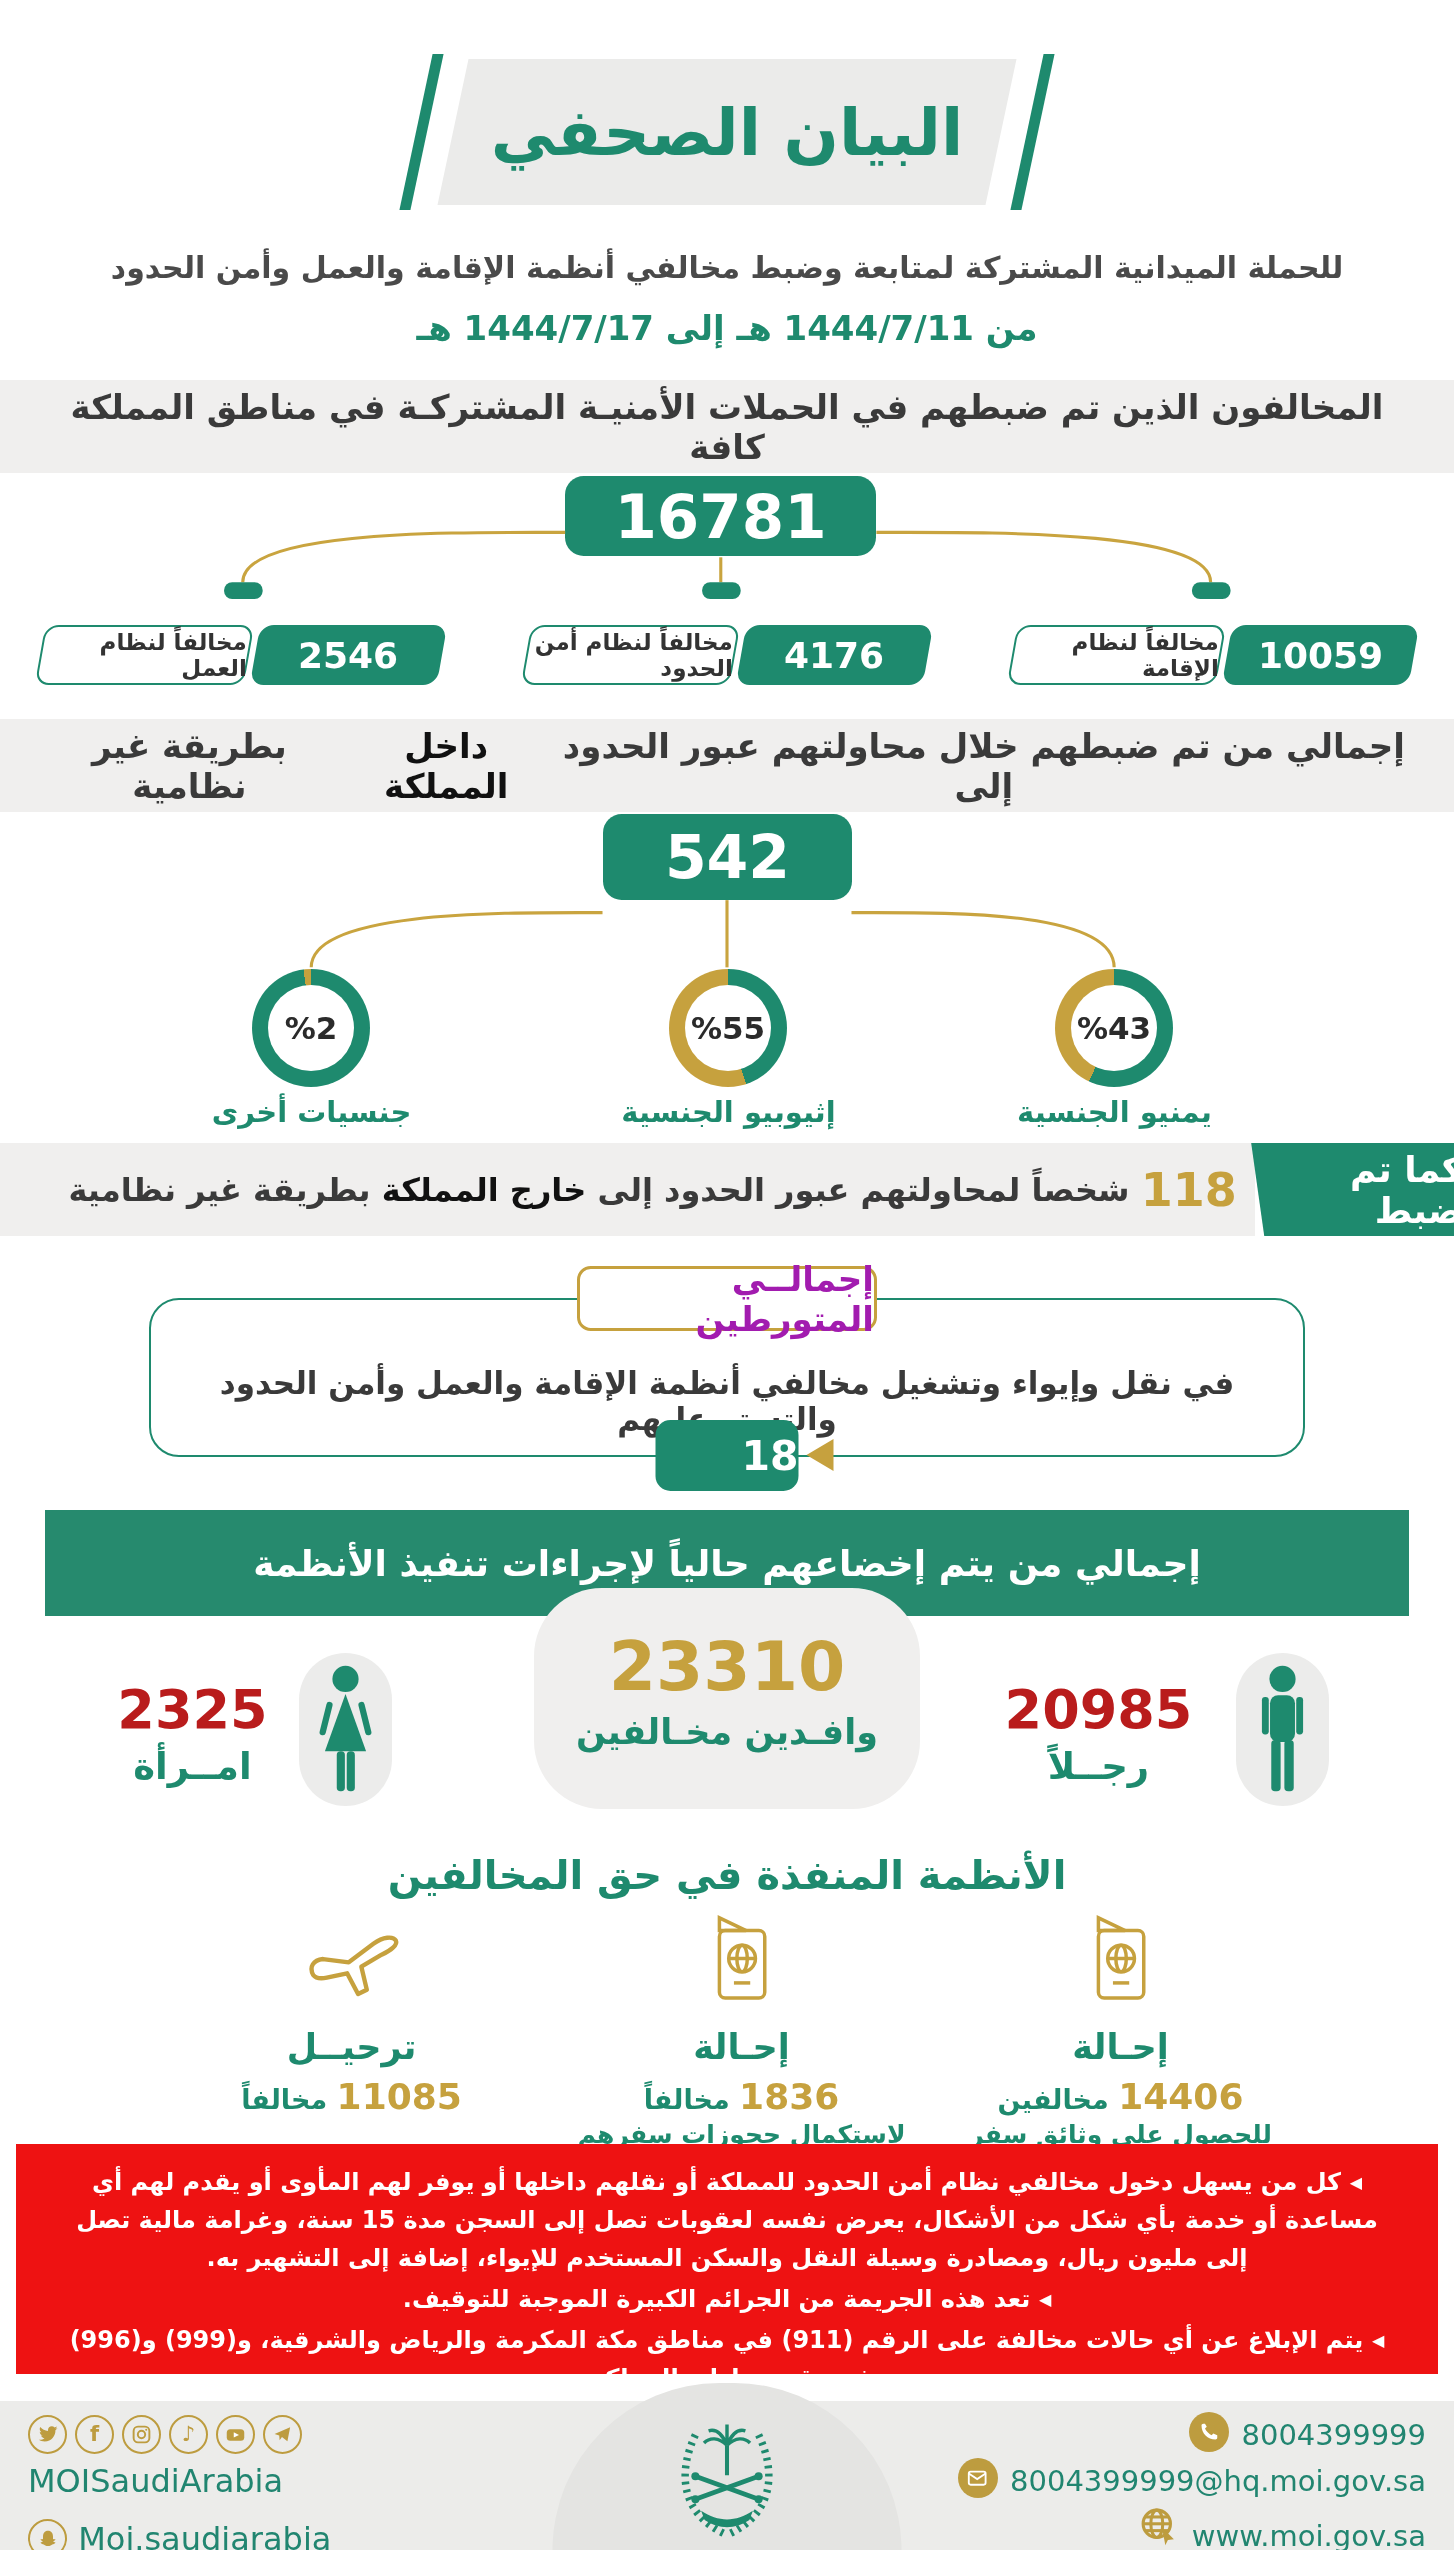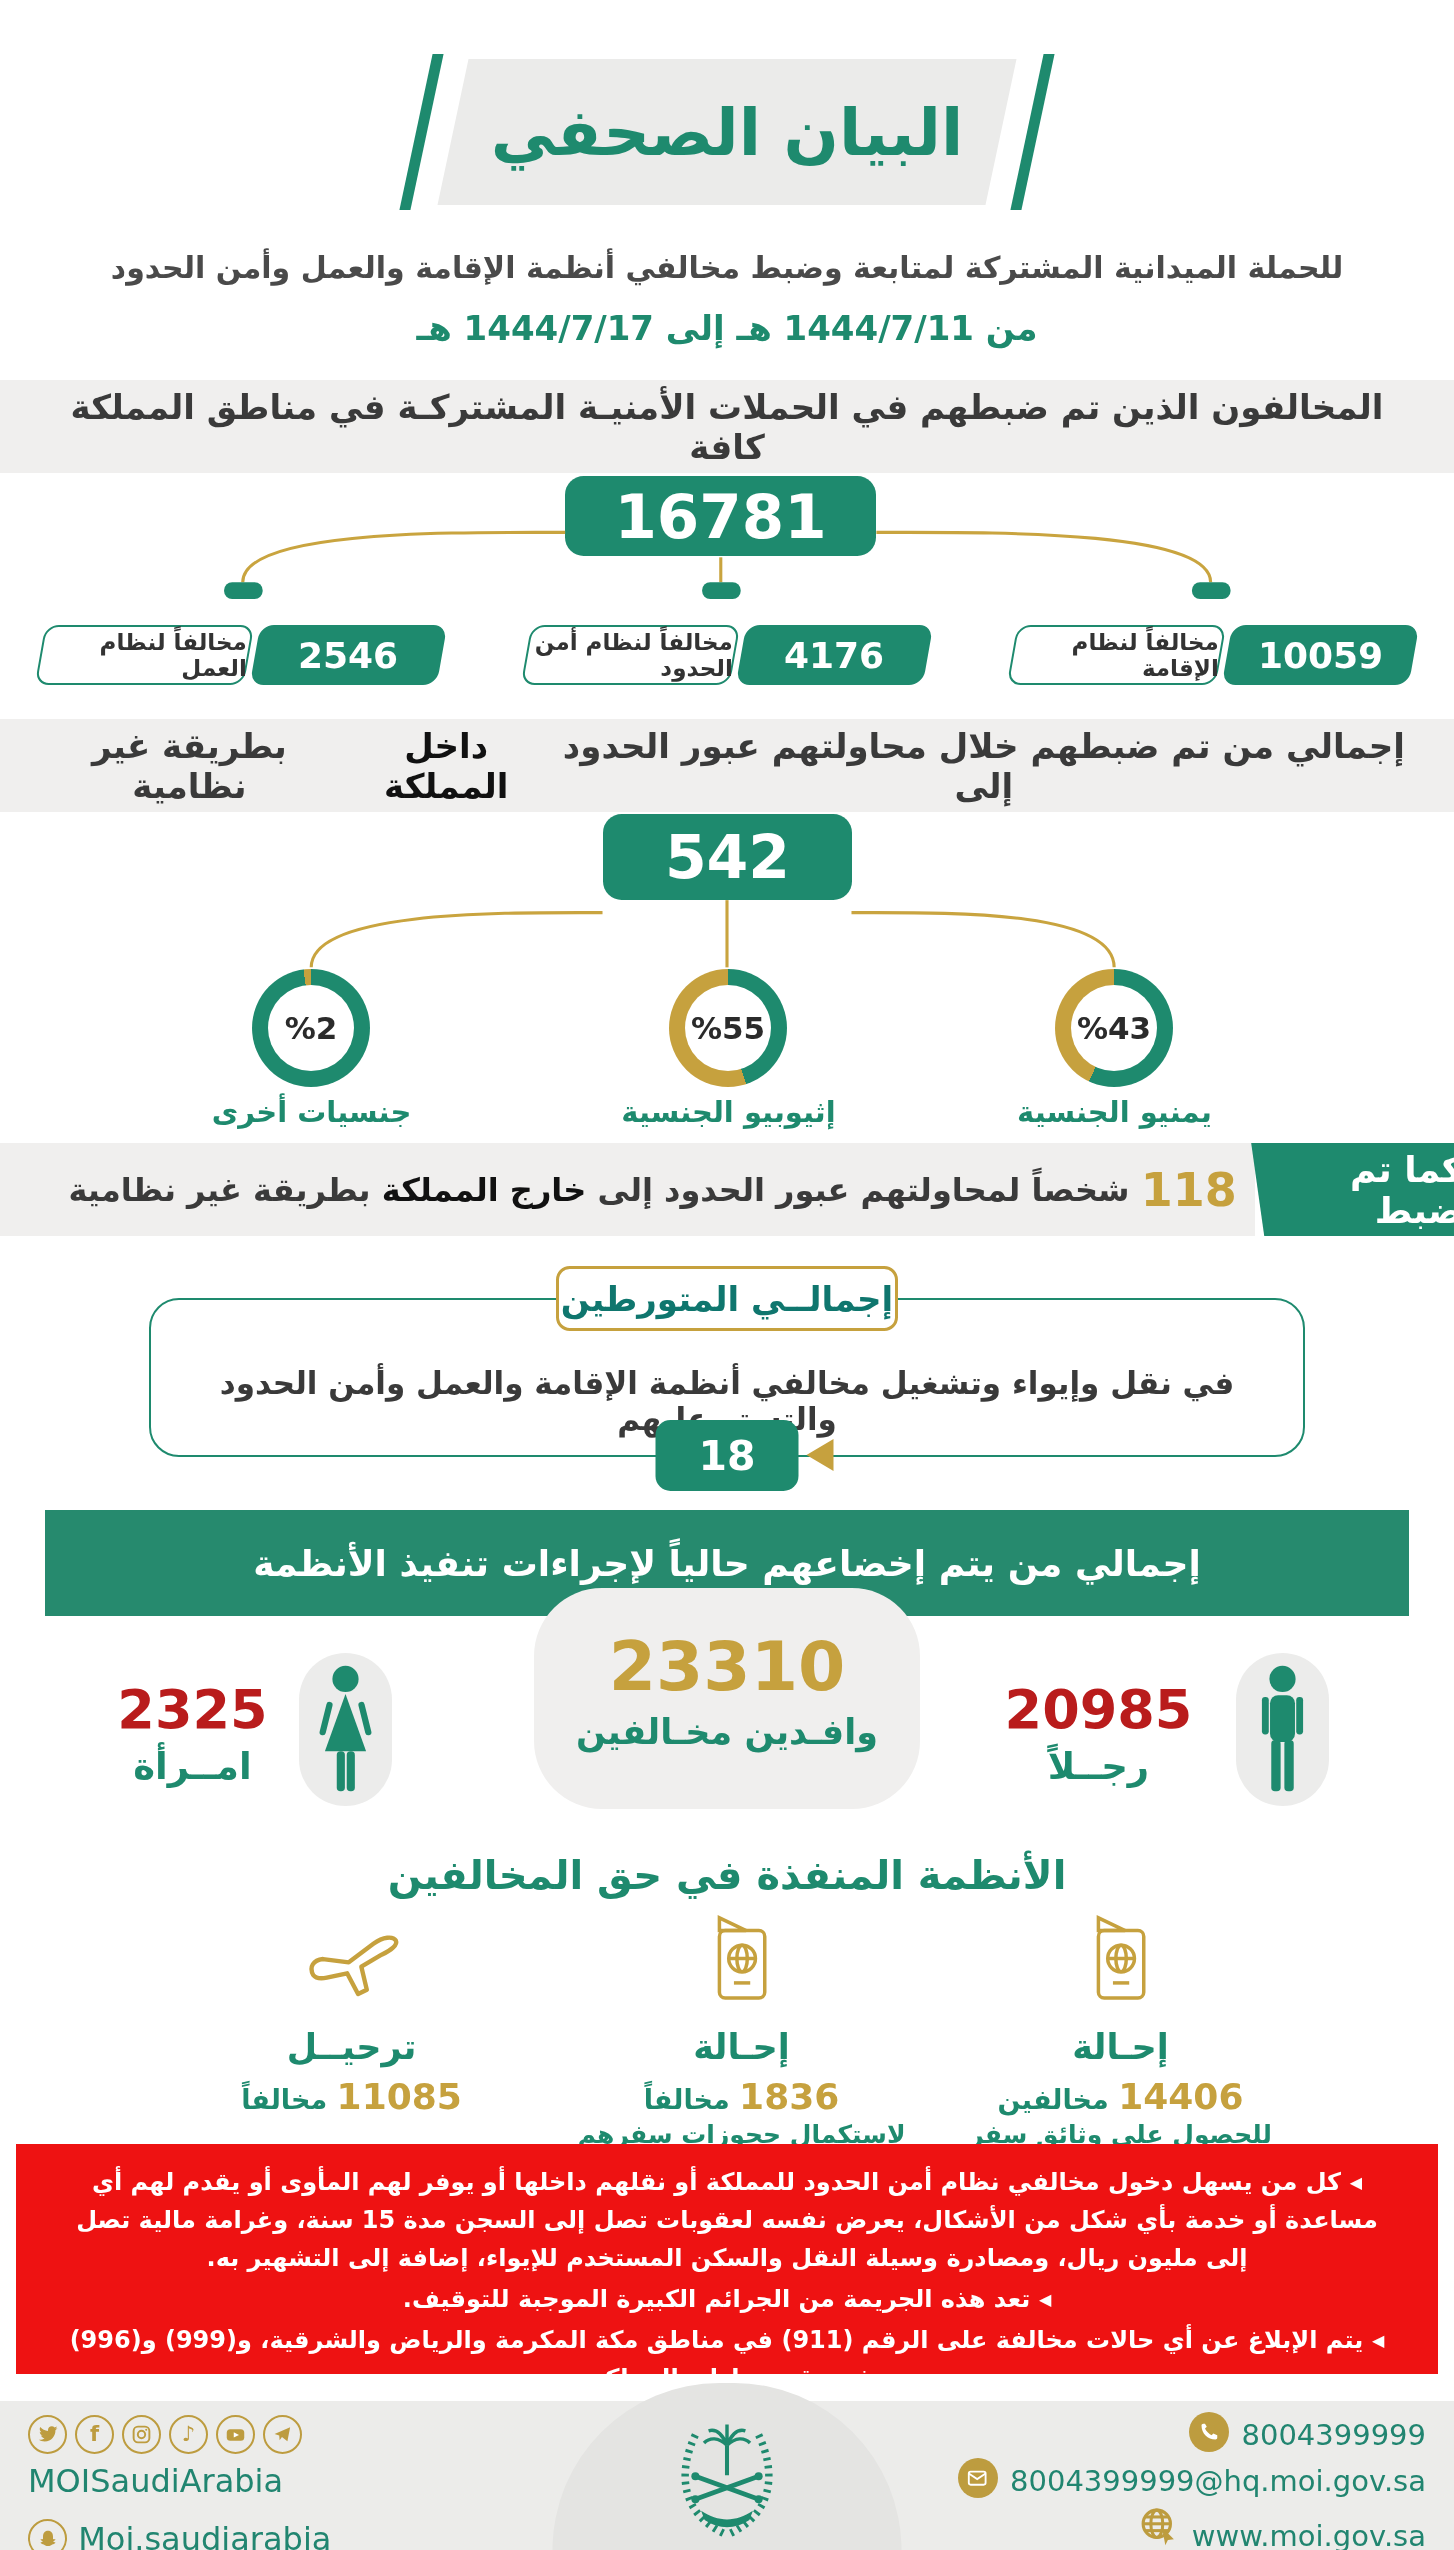--- a/index.html
+++ b/index.html
@@ -60,27 +60,27 @@
               display:flex; align-items:center; justify-content:center; }
   .badge118 span { transform:skewX(-8deg); color:#fff; font-size:36px; font-weight:bold; }
   .rest118 { flex:1; background:#f0efee; display:flex; align-items:center; justify-content:center; gap:11.2px;
              color:#3a3a3a; font-size:32px; font-weight:bold; padding-left:50px; }
   .rest118 .gold-num { color:#C6A13E; font-size:46px; }
   .rest118 b { color:#111; }
 
   
   .involved { position:absolute; top:1298px; left:149px; width:1156px; height:159px;
               border:2.5px solid #1E8A6E; border-radius:30px; }
-  .gold-title { position:absolute; top:-34px; left:50%; transform:translateX(-50%); width:342px; height:65px;
+  .gold-title { position:absolute; top:-34px; left:50%; transform:translateX(-50%); width:300px; height:65px;
                 background:#fff; border:3.1px solid #C6A13E; border-radius:13.7px;
                 display:flex; align-items:center; justify-content:center;
-                color:#0f766e; font-size:34px; font-weight:bold; }
+                color:#a21caf; font-size:34px; font-weight:bold; }
   .involved-body { padding:65px 50px 0; text-align:center; color:#3a3a3a; font-size:31px; font-weight:bold; }
   .n18 { position:absolute; bottom:-36px; left:50%; transform:translateX(-50%); width:143px; height:71px;
-         background:#1E8A6E; border-radius:15px; display:flex; align-items:center; justify-content:center;
+         background:#1E8A6E; border-radius:15px; display:flex; align-items:center; justify-content:flex-start;
          color:#fff; font-size:41px; font-weight:bold; }
   .n18-arrow { position:absolute; right:-35px; top:19.3px; width:0; height:0;
                border-top:16px solid transparent; border-bottom:16px solid transparent; border-right:27px solid #C6A13E; }
 
   
   .banner5 { position:absolute; top:1510px; left:45px; right:45px; height:106px; background:#268A6E;
              display:flex; align-items:center; justify-content:center;
              color:#fff; font-size:36px; font-weight:bold; }
 
   

